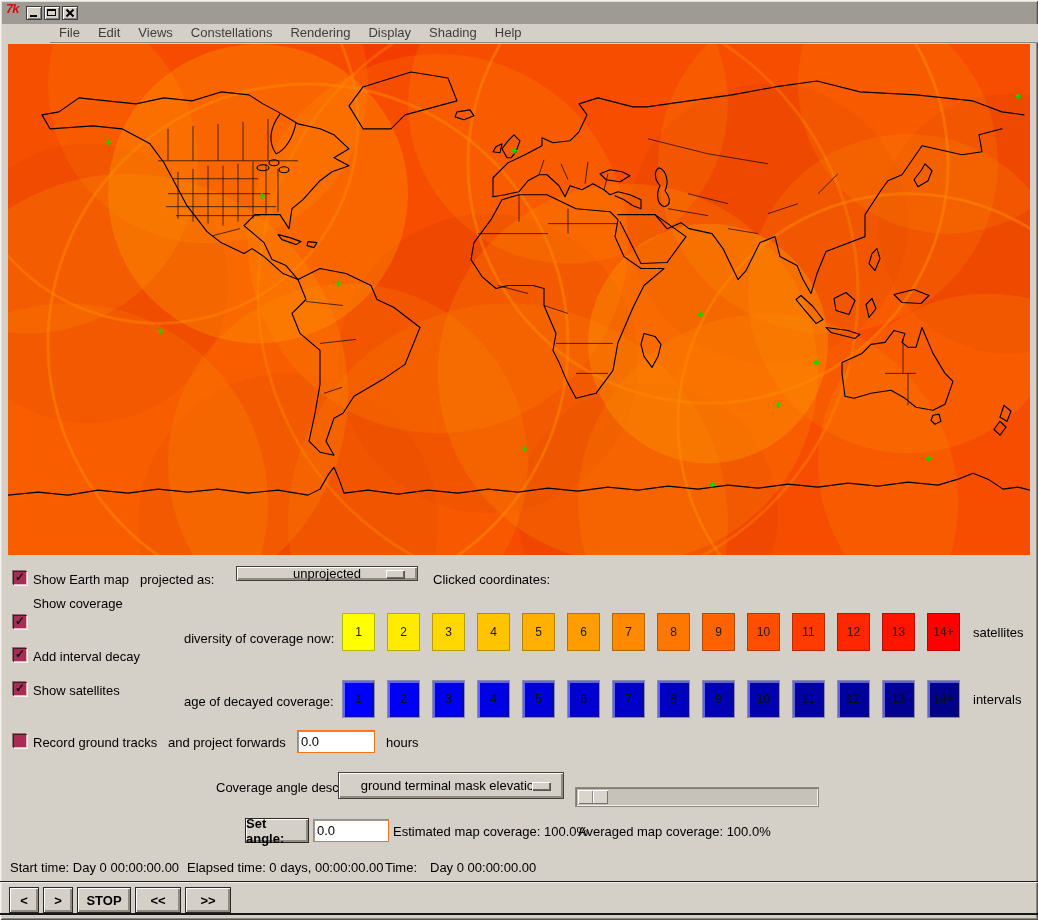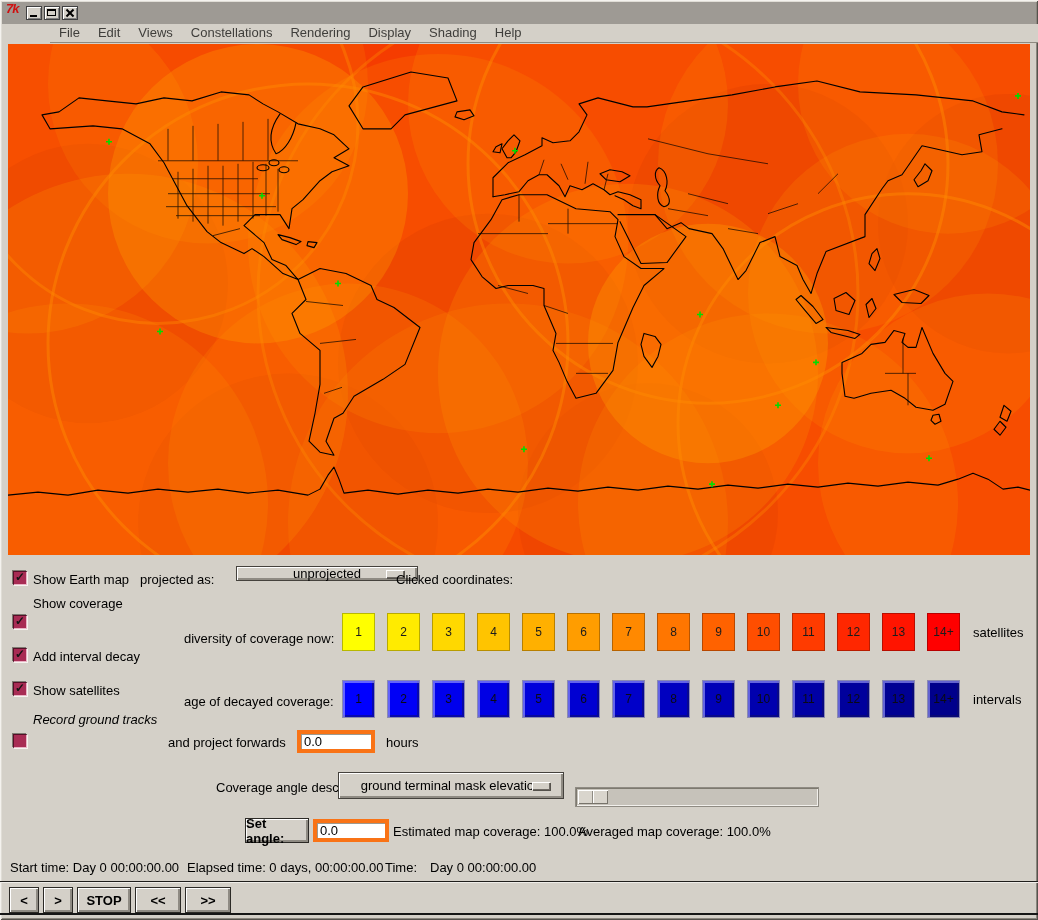--- a/index.html
+++ b/index.html
@@ -37,21 +37,21 @@
     box-shadow:inset 1px 1px 0 rgba(40,0,15,.65), inset -1px -1px 0 rgba(255,225,235,.75), 1px 1px 0 #f5f3ef, -1px -1px 0 #7e7a72;
     text-align:center;}
   .cb .mark{color:#141414;font-weight:bold;font-size:12px;line-height:13px;display:block;}
   
   .optmenu{position:absolute;background:#d4d0c8;border:1px solid #45423d;
     box-shadow:inset 1px 1px 0 #ffffff, inset -2px -2px 0 #8f8b83;
     display:flex;align-items:center;justify-content:center;font-size:13px;cursor:default;}
   .optmenu .ind{position:absolute;right:13px;top:50%;margin-top:-4px;width:18px;height:8px;background:#d4d0c8;
     box-shadow:inset 1px 1px 0 #ffffff, inset -1px -1px 0 #6e6a64, 1px 1px 0 #55524c;}
   
-  .entry{position:absolute;background:#ffffff;border:4px solid #f97316;
+  .entry{position:absolute;background:#ffffff;border:1px solid #f97316;
     box-shadow:inset 1px 1px 0 #9d998f;font-size:13px;padding:1px 3px;color:#000;}
   
   .legend-row{position:absolute;display:flex;gap:12px;}
   .diversity-box{width:33px;height:38px;border:1px solid;display:flex;align-items:center;justify-content:center;
     font-size:12px;color:#1c1c1c;}
   .age-box{width:33px;height:38px;border:1px solid #8a8ab2;display:flex;align-items:center;justify-content:center;
     font-size:12px;color:#0a0a14;
     box-shadow:inset 2px 2px 0 rgba(165,165,255,.6), inset -2px -2px 0 rgba(15,15,95,.5);}
   
   .btn{position:absolute;background:#d4d0c8;border:1px solid #2c2a26;
@@ -199,21 +199,21 @@
 
   <div class="cb" style="left:13px;top:571px;">
       <span class="mark">✓</span>
     </div>
   <div class="lbl" style="left:33px;top:572px;">Show Earth map</div>
   <div class="lbl" style="left:140px;top:572px;">projected as:</div>
   <div class="optmenu" style="left:220px;top:566px;width:182px;height:15px;margin-left:16px;">
     <span>unprojected</span>
     <span class="ind"></span>
   </div>
-  <div class="lbl" style="left:396px;top:572px;">Clicked coordinates:</div>
+  <div class="lbl" style="left:433px;top:572px;">Clicked coordinates:</div>
 
   <div class="cb" style="left:13px;top:615px;">
       <span class="mark">✓</span>
     </div>
   <div class="lbl" style="left:33px;top:580px;margin-top:16px;">Show coverage</div>
   <div class="lbl" style="left:184px;top:631px;">diversity of coverage now:</div>
   <div class="legend-row" style="left:342px;top:613px;">
       <div class="diversity-box" style="background: rgb(255, 255, 0); border-color: rgb(184, 184, 0);">1</div>
       <div class="diversity-box" style="background: rgb(255, 235, 0); border-color: rgb(184, 170, 0);">2</div>
       <div class="diversity-box" style="background: rgb(255, 216, 0); border-color: rgb(184, 156, 0);">3</div>
@@ -253,21 +253,21 @@
       <div class="age-box" style="background: rgb(0, 0, 183);">9</div>
       <div class="age-box" style="background: rgb(0, 0, 174);">10</div>
       <div class="age-box" style="background: rgb(0, 0, 165);">11</div>
       <div class="age-box" style="background: rgb(0, 0, 156);">12</div>
       <div class="age-box" style="background: rgb(0, 0, 147);">13</div>
       <div class="age-box" style="background: rgb(0, 0, 139);">14+</div>
     </div>
   <div class="lbl" style="left:973px;top:692px;">intervals</div>
 
   <div class="cb" style="left:13px;top:734px;"></div>
-  <div class="lbl" style="left:33px;top:712px;font-style:italic;">Record ground tracks</div>
+  <div class="lbl" style="left:33px;top:735px;">Record ground tracks</div>
   <div class="lbl" style="left:168px;top:735px;">and project forwards</div>
   <input class="entry" style="left: 297px; top: 730px; width: 78px; height: 23px;" value="0.0">
   <div class="lbl" style="left:386px;top:735px;">hours</div>
 
   <div class="lbl" style="left:216px;top:780px;">Coverage angle describes:</div>
   <div class="optmenu" style="left:338px;top:772px;width:226px;height:27px;">
     <span>ground terminal mask elevation</span>
     <span class="ind"></span>
   </div>
   <div class="slider" style="left:575px;top:787px;width:244px;height:20px;">

